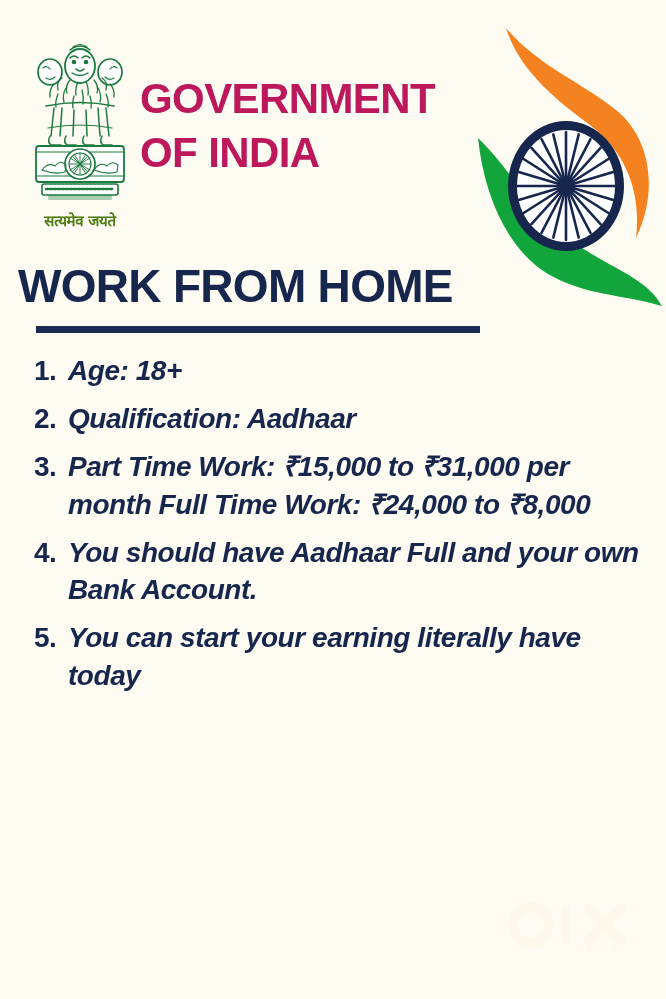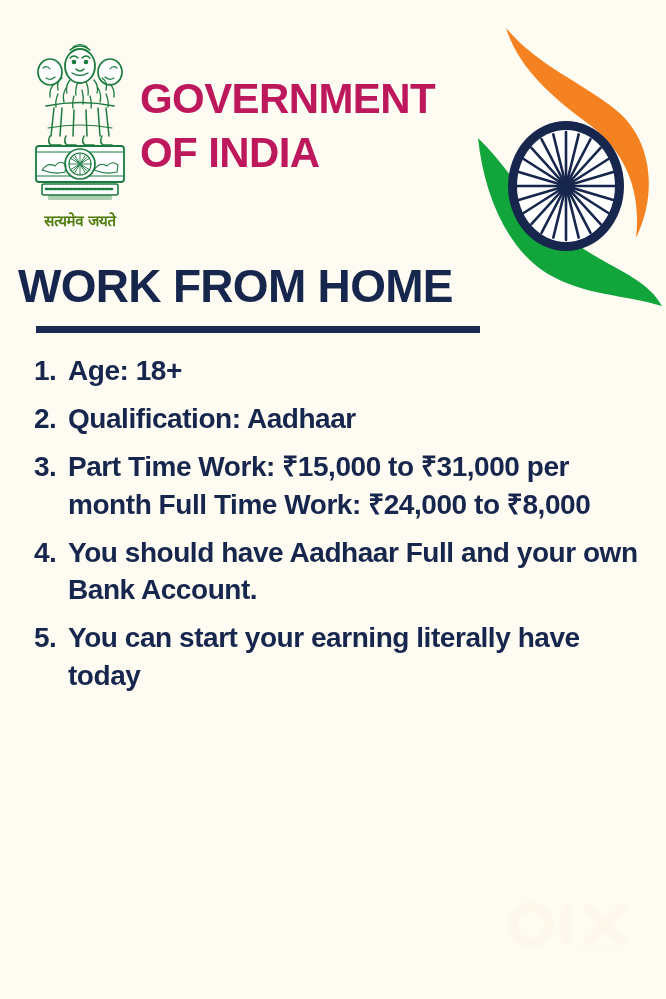--- a/index.html
+++ b/index.html
@@ -113,20 +113,21 @@
     letter-spacing: -0.45px;
     margin-bottom: 11px;
   }
   .req-num {
     flex: 0 0 auto;
     width: 34px;
     white-space: nowrap;
   }
   .req-text {
     flex: 1 1 auto;
+    font-style: italic;
   }
 
   
   #watermark {
     position: absolute;
     left: 505px;
     top: 895px;
     width: 140px;
     height: 78px;
     opacity: 0.55;

